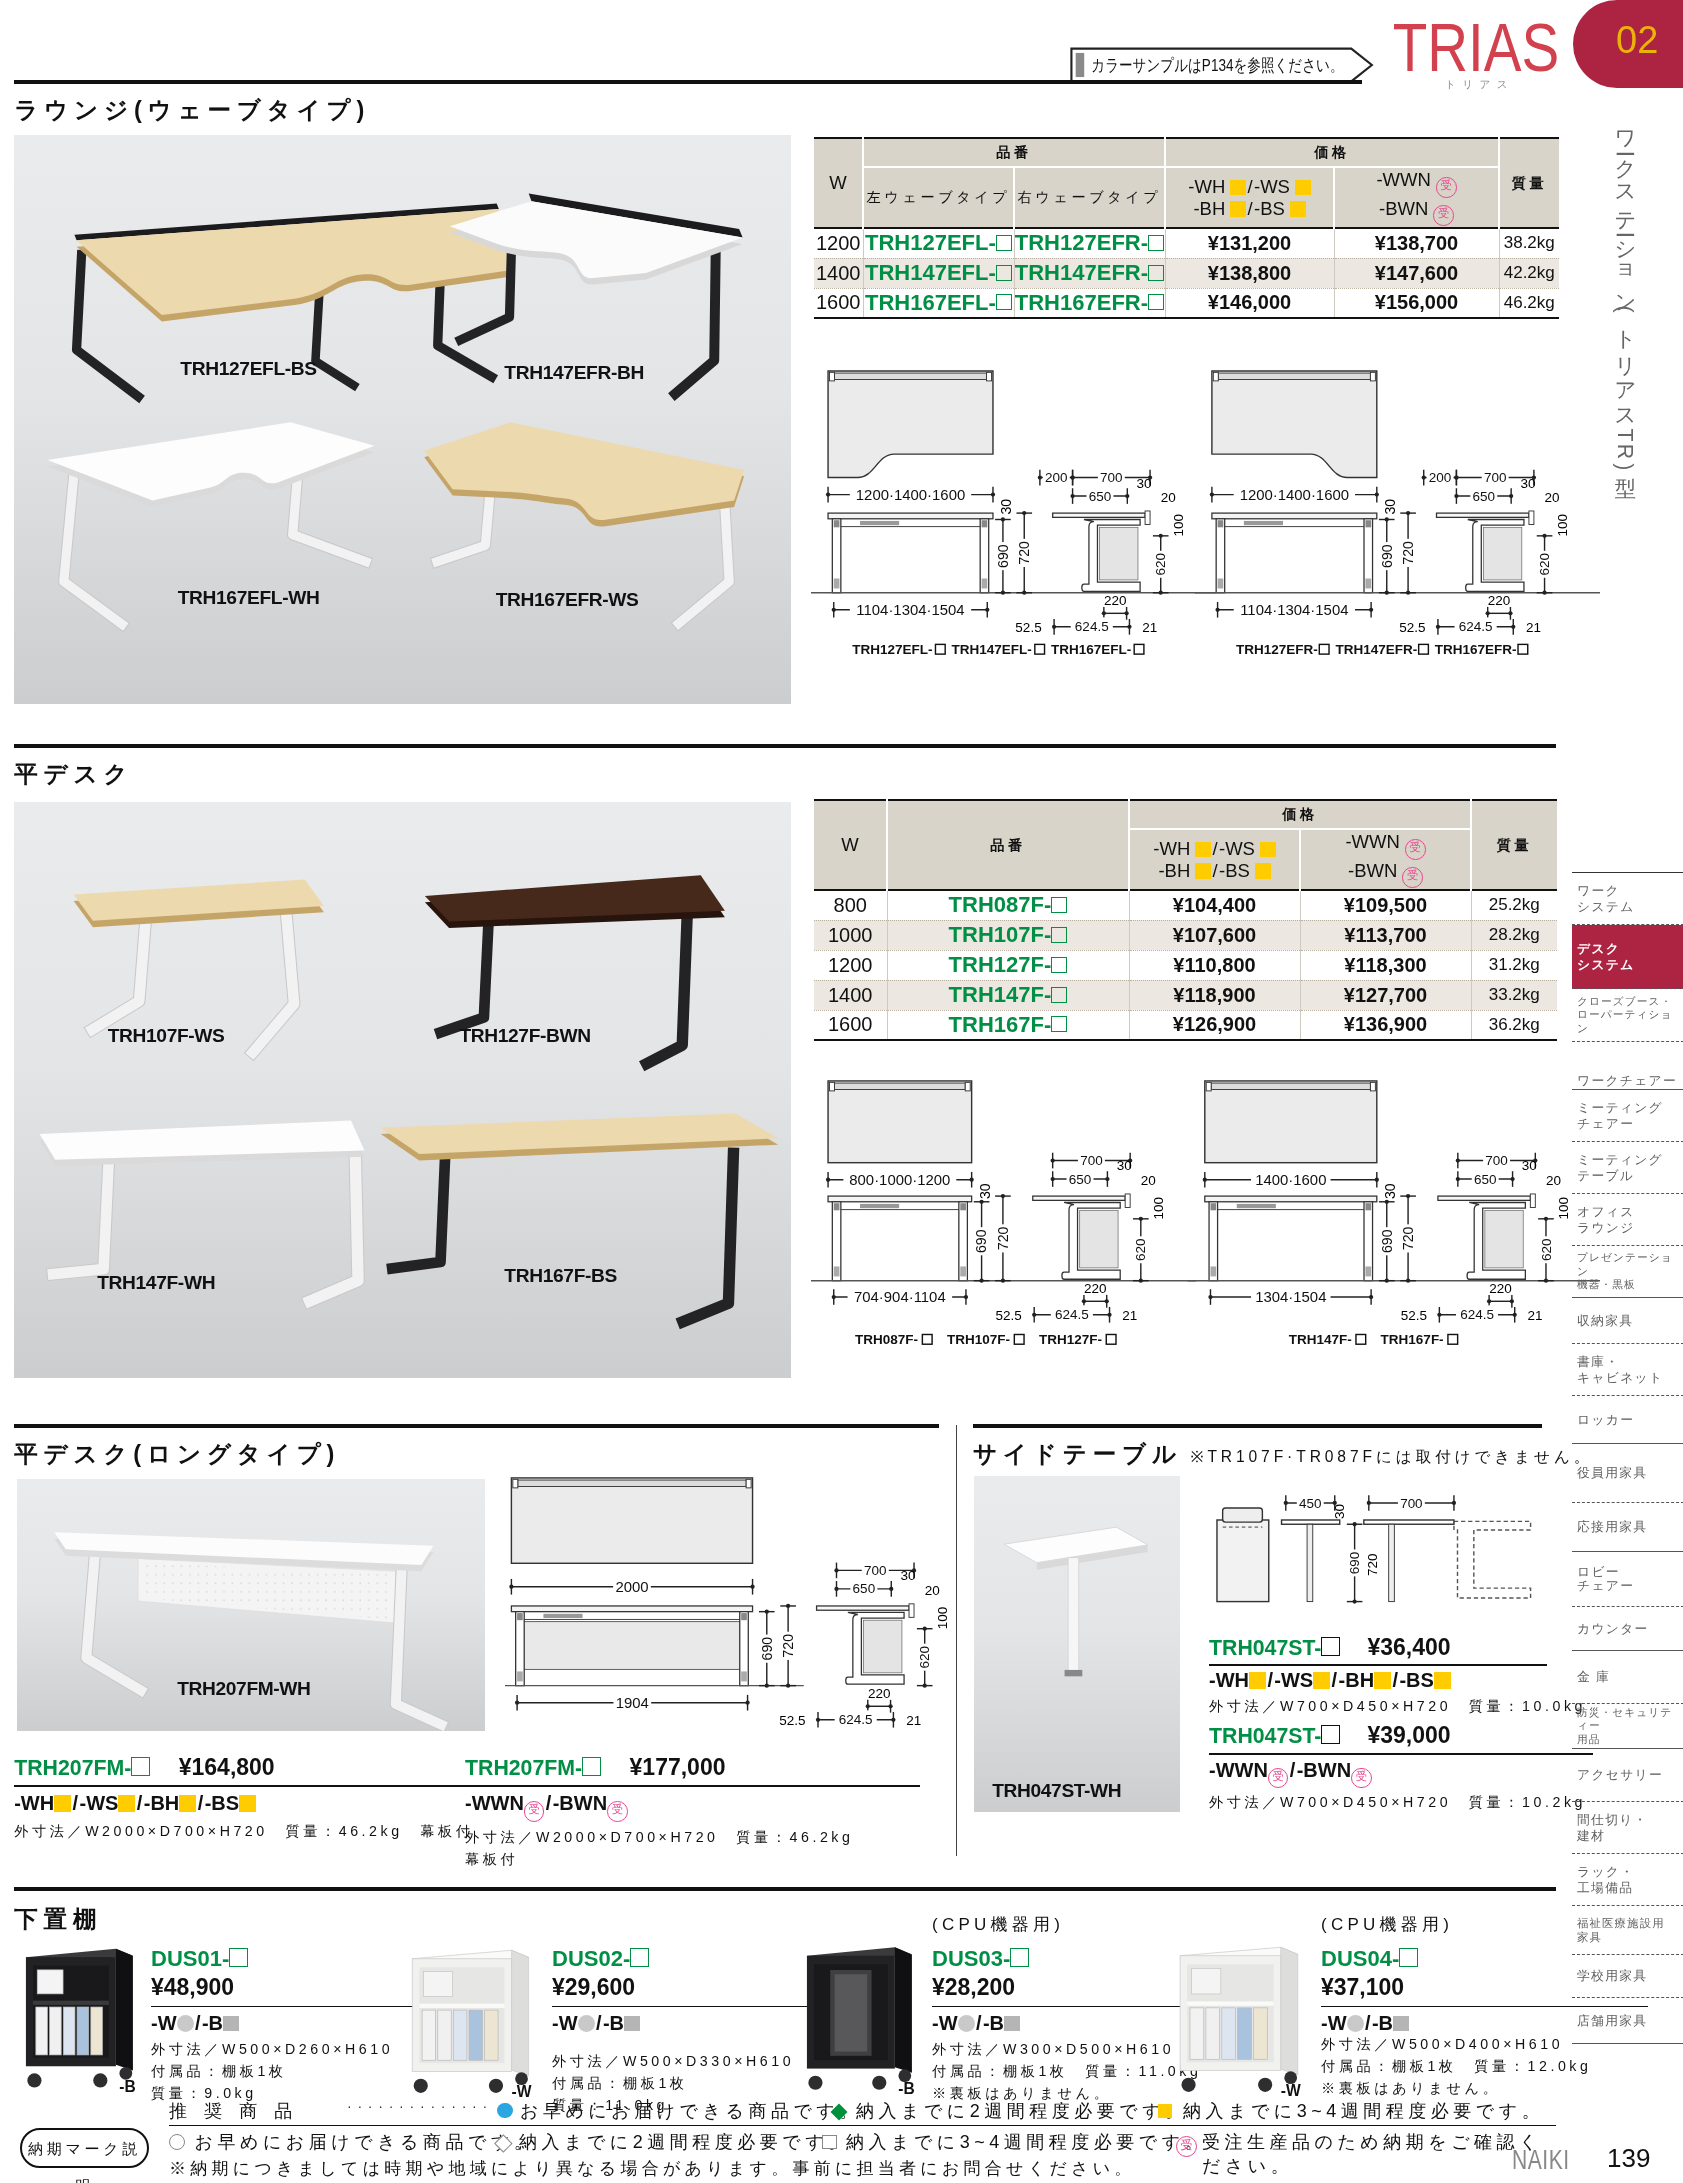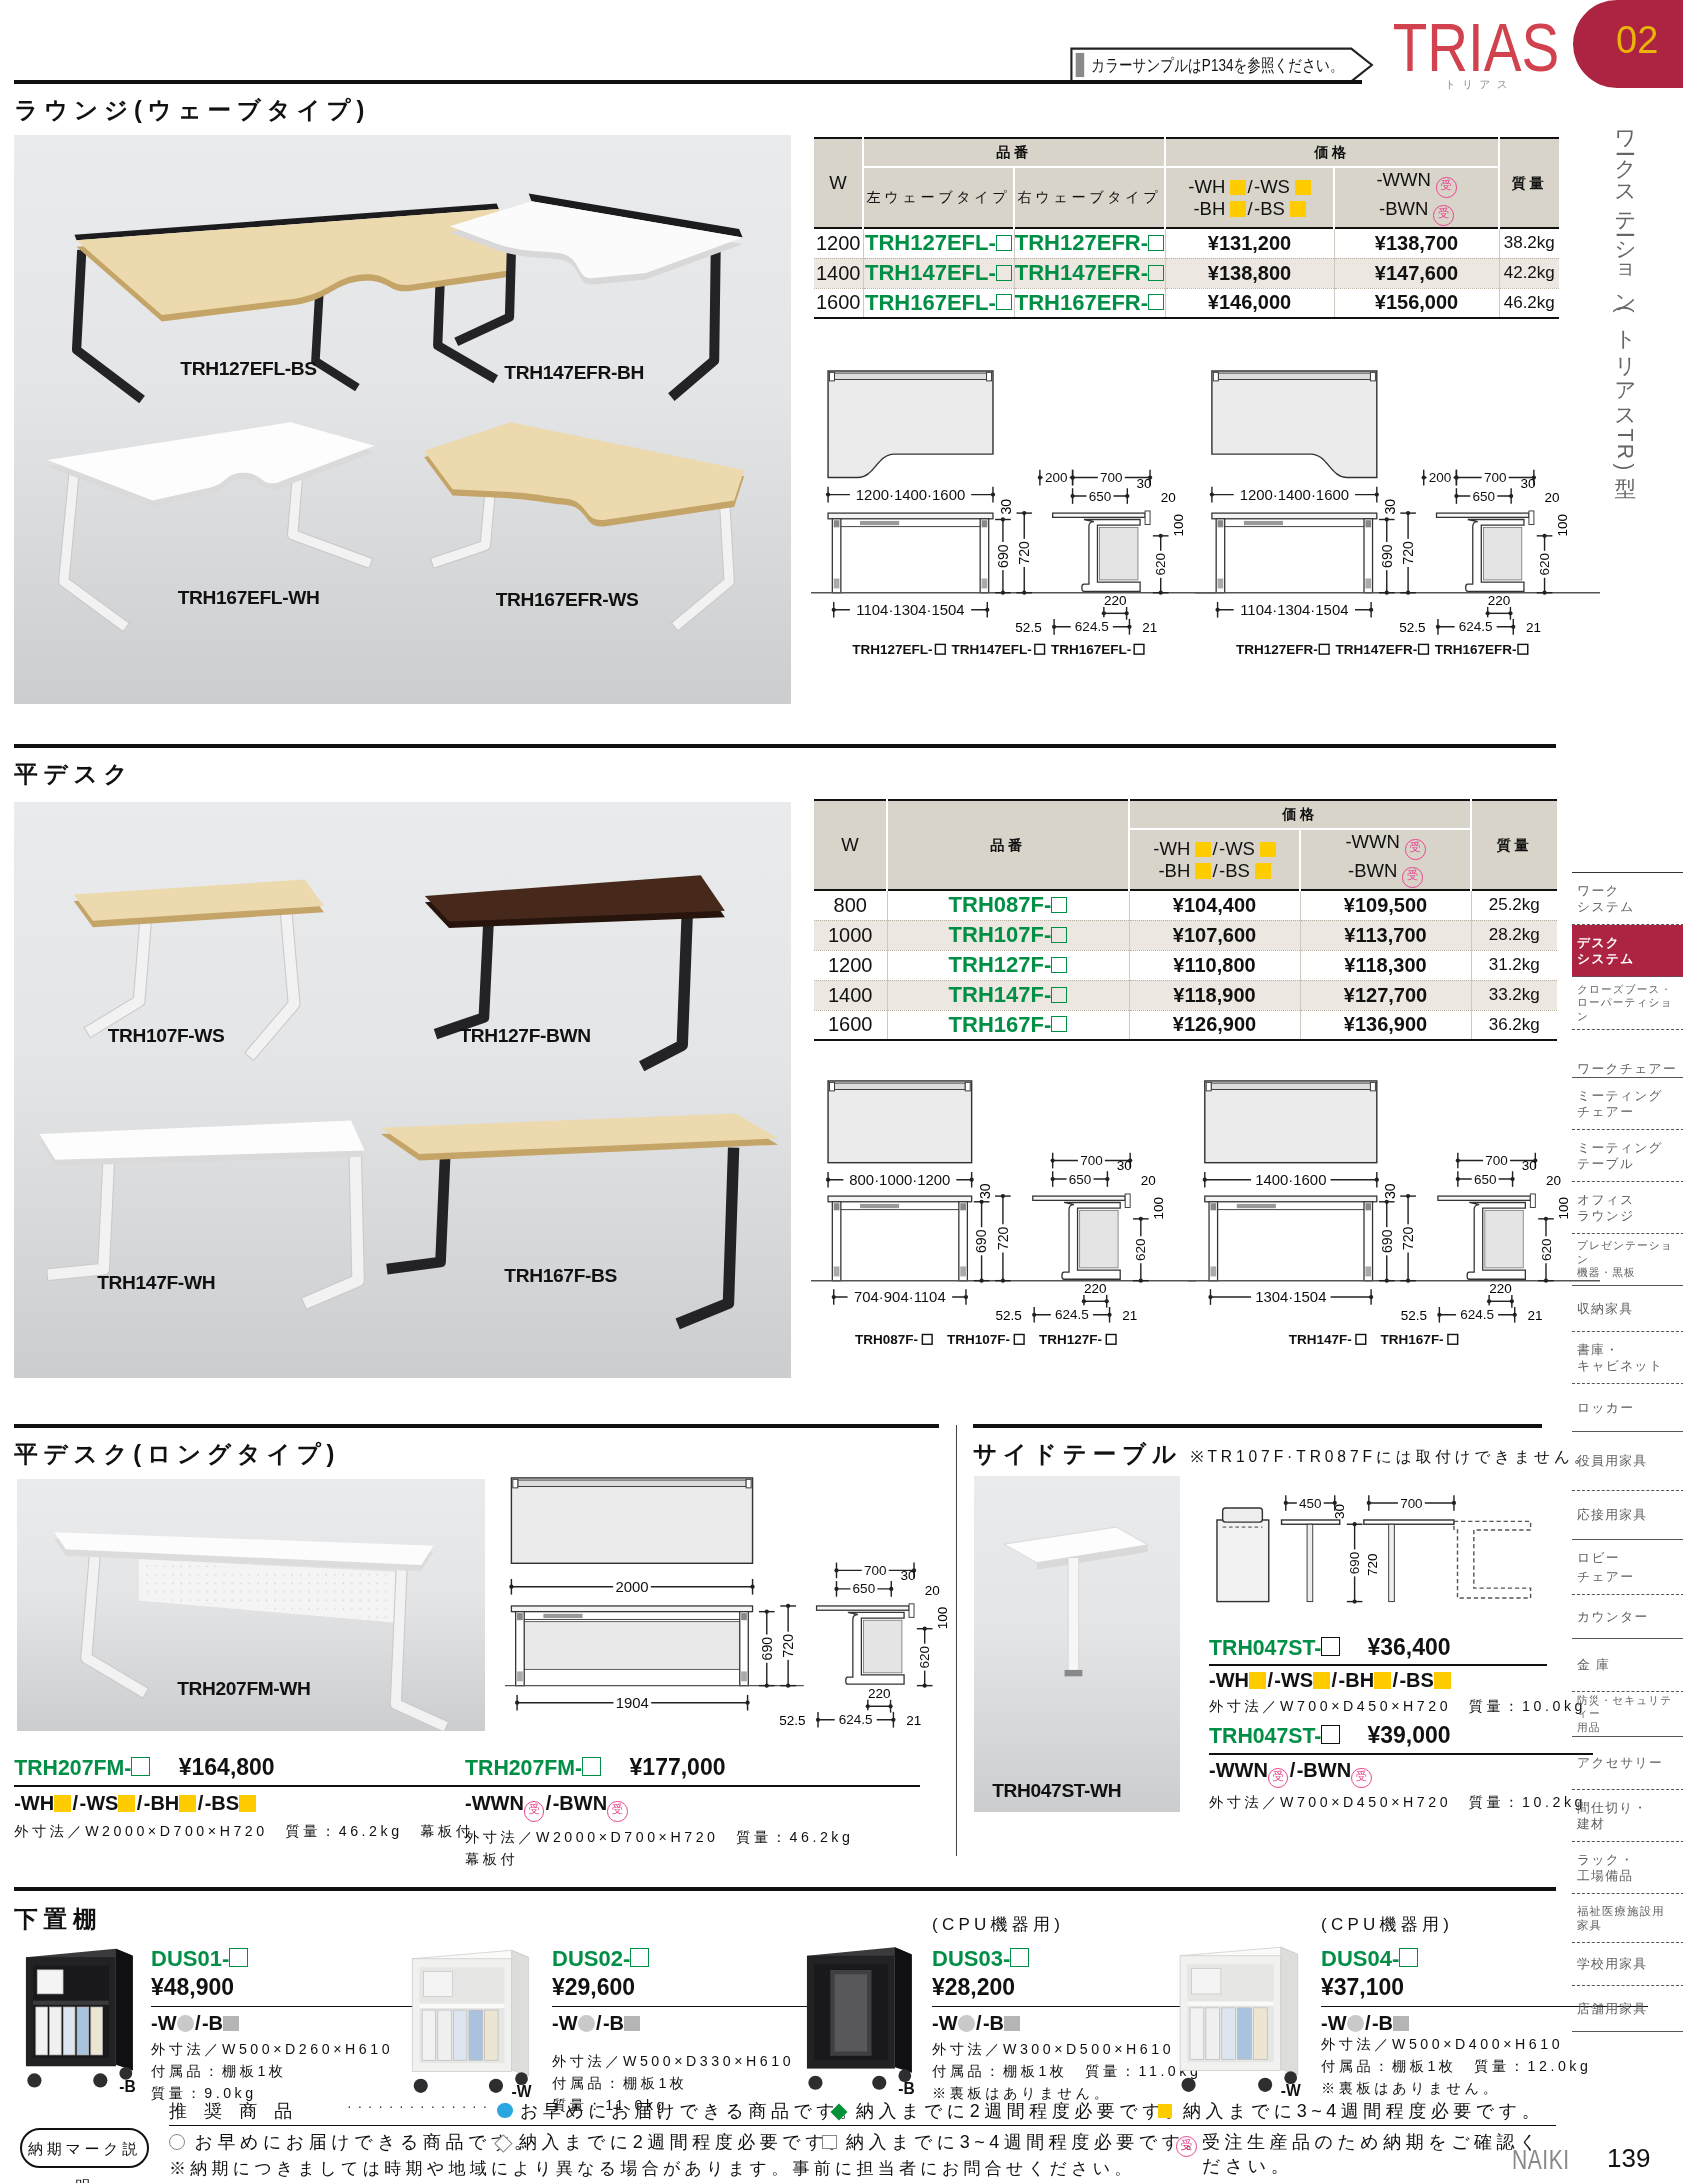--- a/index.html
+++ b/index.html
@@ -928,21 +928,21 @@
 <div class="abs" style="left:1512px;top:2145px;font-size:27px;color:#888;letter-spacing:0.7px;transform:scaleX(0.78);transform-origin:left">NAIKI</div>
 
 <div class="abs" style="left:1607px;top:2143px;font-size:26px;color:#111">139</div>
 
 <div class="abs jp" style="left:1611px;top:116px;writing-mode:vertical-rl;font-size:21.3px;color:#666;letter-spacing:.1em">ワークステーション(トリアス TR型)</div>
 
 <div class="abs" style="left:1572px;top:872px;width:112px;border-top:1.8px solid #333">
 <div class="jp" style="height:52px;border-bottom:1.4px dashed #555;font-size:12.8px;display:flex;align-items:center;padding-left:5px;box-sizing:border-box;line-height:15.6px;color:#5f5f5f;letter-spacing:.1em;">
       <span>ワーク<br>システム</span>
     </div>
-<div class="jp" style="height:52px;border-bottom:1.4px dashed #555;font-size:12.8px;display:flex;align-items:center;padding-left:5px;box-sizing:border-box;line-height:15.6px;color:#5f5f5f;letter-spacing:.1em;background:#ad2443;color:#fff;font-weight:bold;">
+<div class="jp" style="height:64px;border-bottom:1.4px dashed #555;font-size:12.8px;display:flex;align-items:center;padding-left:5px;box-sizing:border-box;line-height:15.6px;color:#5f5f5f;letter-spacing:.1em;background:#ad2443;color:#fff;font-weight:bold;">
       <span>デスク<br>システム</span>
     </div>
 <div class="jp" style="height:53px;border-bottom:1.4px dashed #555;font-size:10.7px;display:flex;align-items:center;padding-left:5px;box-sizing:border-box;line-height:13.5px;color:#5f5f5f;letter-spacing:.1em;">
       <span>クローズブース・<br>ローパーティション</span>
     </div>
 <div class="jp" style="height:48px;border-bottom:1.4px solid #555;font-size:12.8px;display:flex;align-items:flex-end;padding-left:5px;box-sizing:border-box;line-height:15.6px;color:#5f5f5f;letter-spacing:.1em;">
       <span>ワークチェアー</span>
     </div>
 <div class="jp" style="height:52px;border-bottom:1.4px dashed #555;font-size:12.8px;display:flex;align-items:center;padding-left:5px;box-sizing:border-box;line-height:15.6px;color:#5f5f5f;letter-spacing:.1em;">
       <span>ミーティング<br>チェアー</span>
@@ -964,21 +964,21 @@
     </div>
 <div class="jp" style="height:48px;border-bottom:1.4px solid #555;font-size:12.8px;display:flex;align-items:center;padding-left:5px;box-sizing:border-box;line-height:15.6px;color:#5f5f5f;letter-spacing:.1em;">
       <span>ロッカー</span>
     </div>
 <div class="jp" style="height:59px;border-bottom:1.4px dashed #555;font-size:12.8px;display:flex;align-items:center;padding-left:5px;box-sizing:border-box;line-height:15.6px;color:#5f5f5f;letter-spacing:.1em;">
       <span>役員用家具</span>
     </div>
 <div class="jp" style="height:49px;border-bottom:1.4px solid #555;font-size:12.8px;display:flex;align-items:center;padding-left:5px;box-sizing:border-box;line-height:15.6px;color:#5f5f5f;letter-spacing:.1em;">
       <span>応接用家具</span>
     </div>
-<div class="jp" style="height:55px;border-bottom:1.4px dashed #555;font-size:12.8px;display:flex;align-items:center;padding-left:5px;box-sizing:border-box;line-height:19px;color:#5f5f5f;letter-spacing:.1em;">
+<div class="jp" style="height:55px;border-bottom:1.4px dashed #555;font-size:12.8px;display:flex;align-items:center;padding-left:5px;box-sizing:border-box;line-height:14px;color:#5f5f5f;letter-spacing:.1em;">
       <span>ロビー<br>チェアー</span>
     </div>
 <div class="jp" style="height:44px;border-bottom:1.4px solid #555;font-size:12.8px;display:flex;align-items:center;padding-left:5px;box-sizing:border-box;line-height:15.6px;color:#5f5f5f;letter-spacing:.1em;">
       <span>カウンター</span>
     </div>
 <div class="jp" style="height:53px;border-bottom:1.4px dashed #555;font-size:12.8px;display:flex;align-items:center;padding-left:5px;box-sizing:border-box;line-height:15.6px;color:#5f5f5f;letter-spacing:.1em;">
       <span>金 庫</span>
     </div>
 <div class="jp" style="height:45px;border-bottom:1.4px solid #555;font-size:10.7px;display:flex;align-items:center;padding-left:5px;box-sizing:border-box;line-height:13.5px;color:#5f5f5f;letter-spacing:.1em;">
       <span>防災・セキュリティー<br>用品</span>

